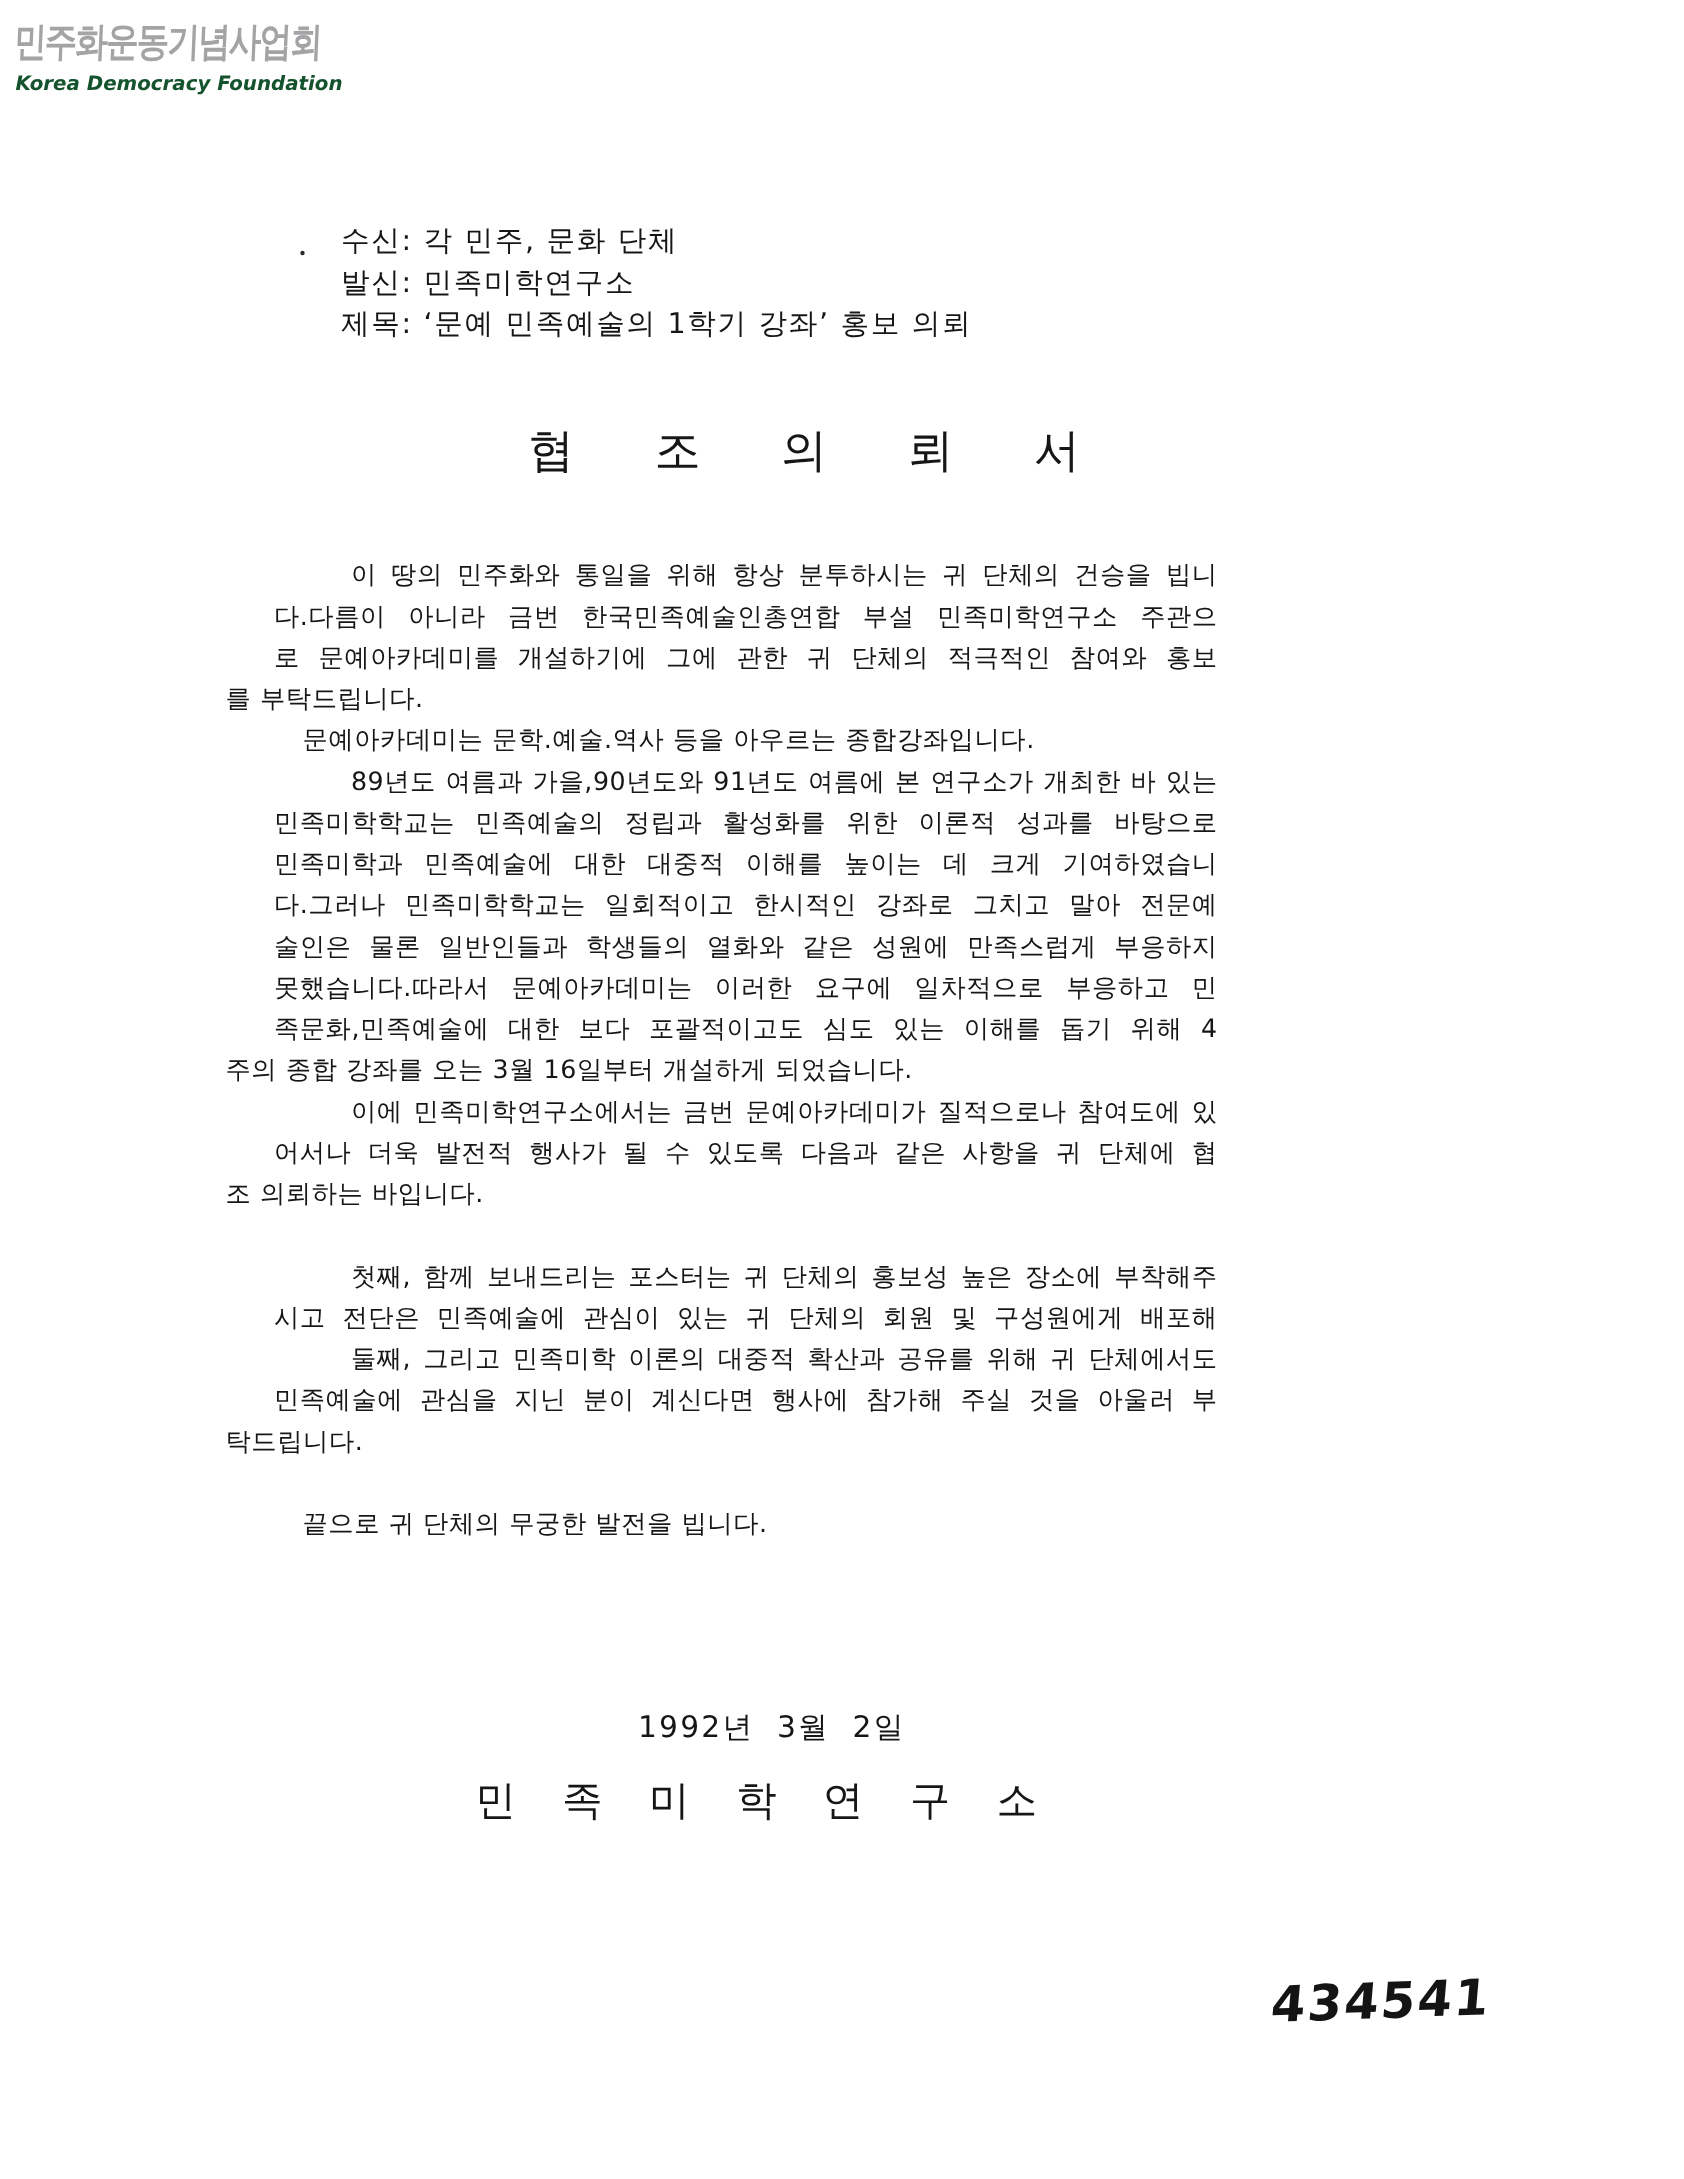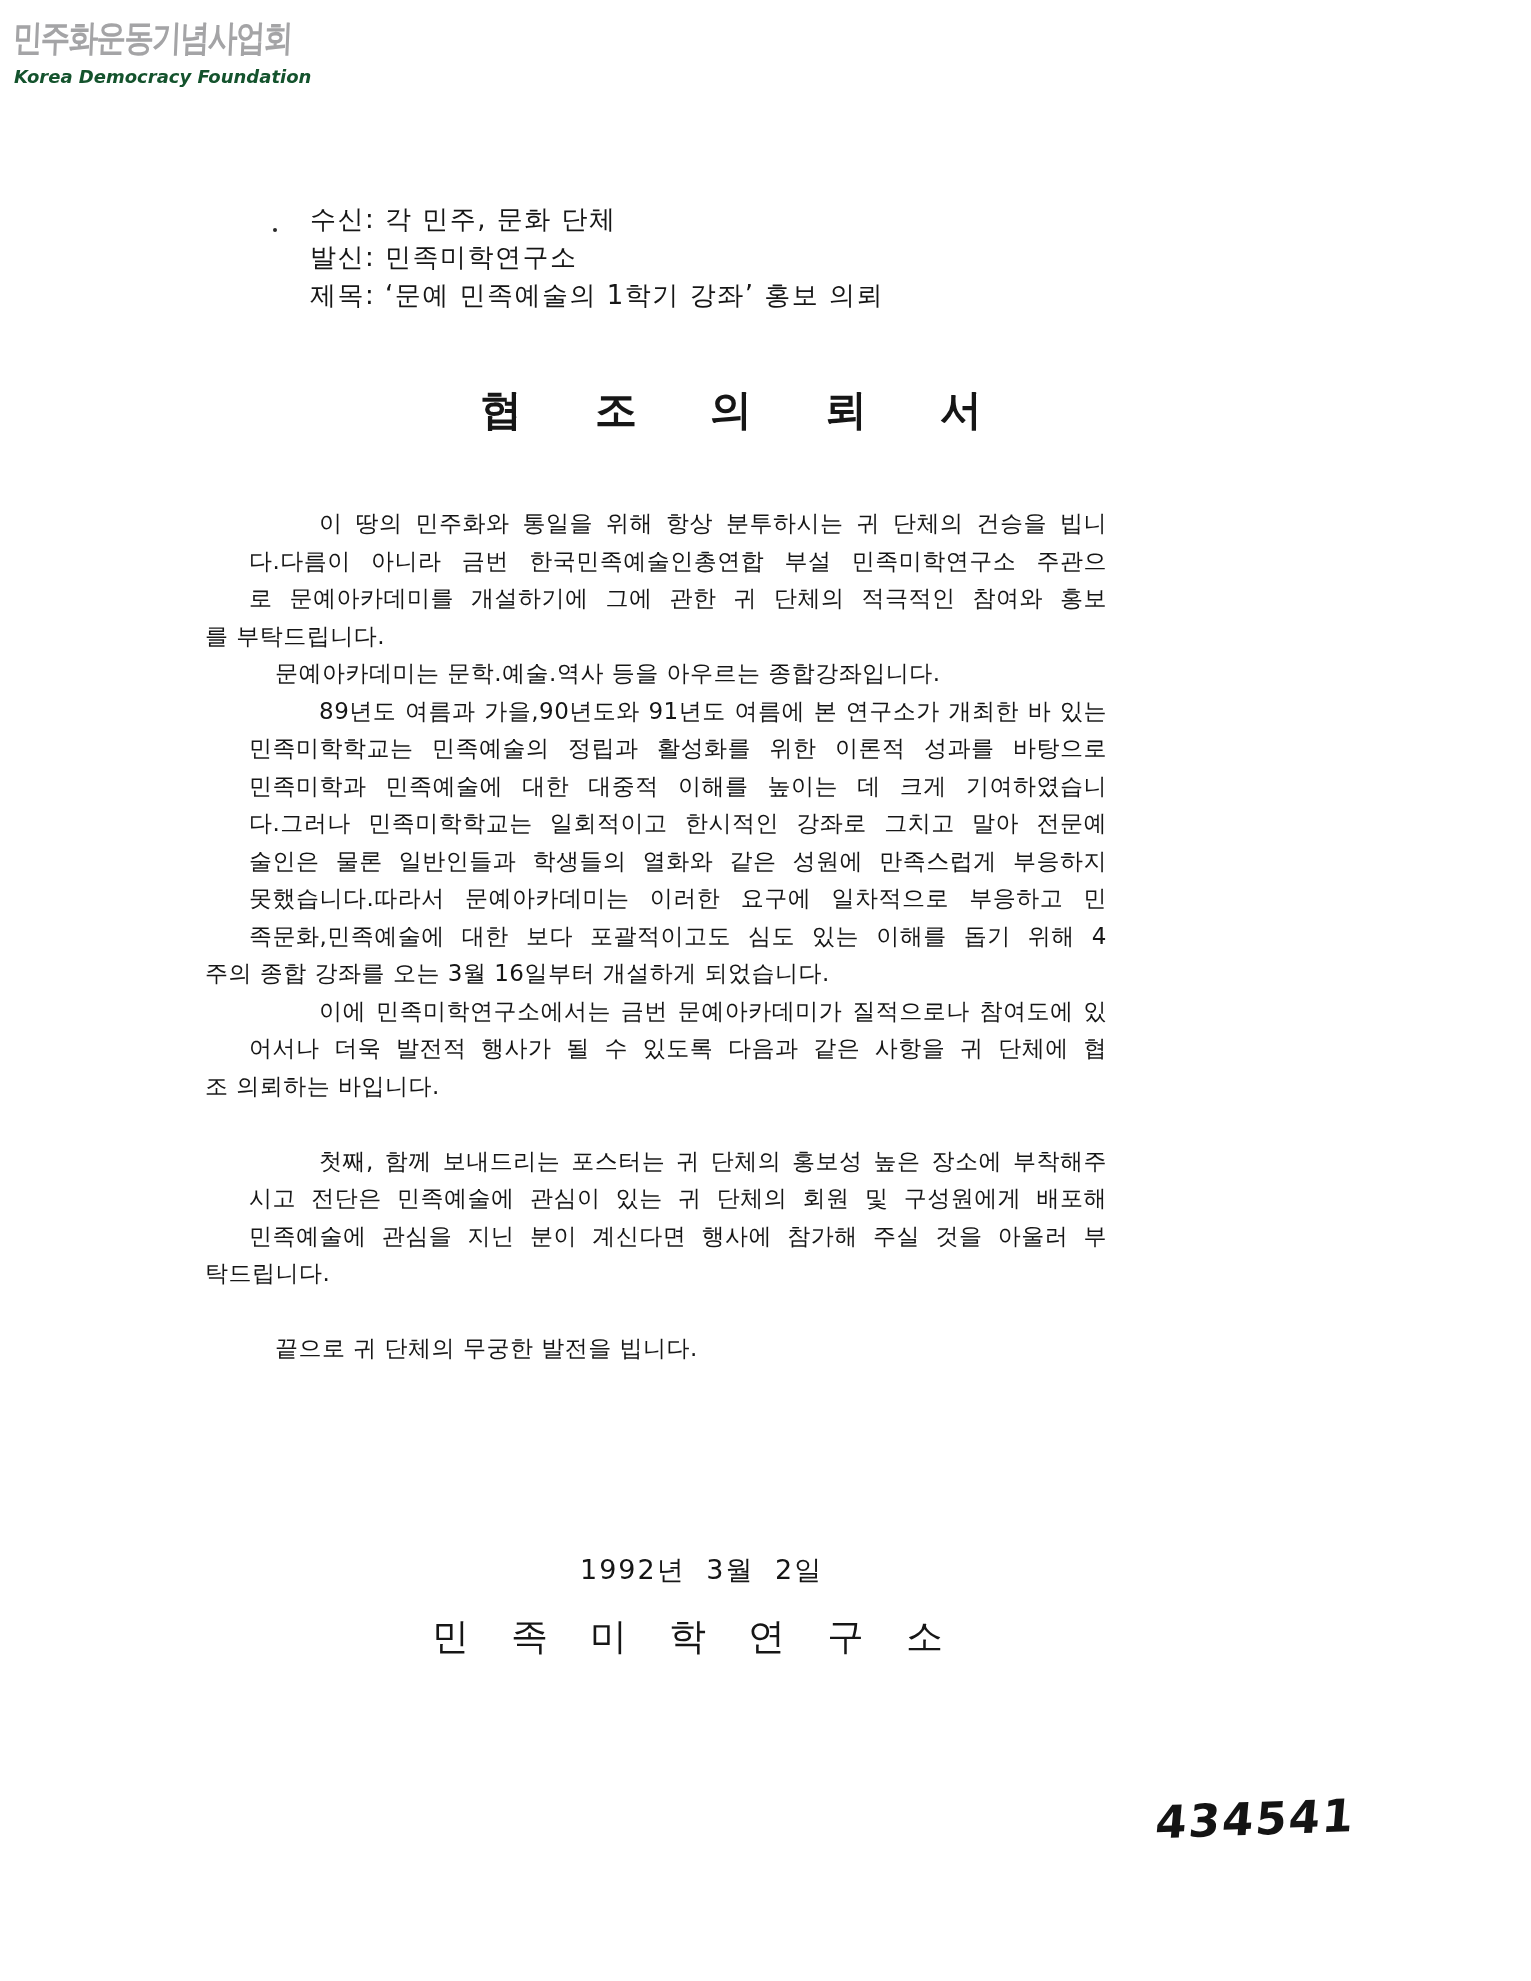--- a/index.html
+++ b/index.html
@@ -31,21 +31,21 @@
   }
 
   
   .meta { position:absolute; left:310px; top:200px; font-size:26px; line-height:38px; letter-spacing:1.5px; }
   .meta-line { white-space:pre; }
   .speck { position:absolute; left:273px; top:228px; width:4px; height:4px; background:#2a2a2a; border-radius:50%; }
 
   
   .doc-title {
     position:absolute; left:480px; top:382px;
-    font-size:42px; font-weight:bold;
+    font-size:42px; font-weight:normal;
     letter-spacing:73px;
     white-space:nowrap;
   }
 
   
   .body-block {
     position:absolute; left:205px; top:505px;
     width:858px;
     font-size:23px; line-height:37.5px;
     letter-spacing:0.5px;
@@ -111,20 +111,21 @@
     <div class="line j">술인은 물론 일반인들과 학생들의 열화와 같은 성원에 만족스럽게 부응하지</div>
     <div class="line j">못했습니다.따라서 문예아카데미는 이러한 요구에 일차적으로 부응하고 민</div>
     <div class="line j">족문화,민족예술에 대한 보다 포괄적이고도 심도 있는 이해를 돕기 위해 4</div>
     <div class="line">주의 종합 강좌를 오는 3월 16일부터 개설하게 되었습니다.</div>
     <div class="line j ind">이에 민족미학연구소에서는 금번 문예아카데미가 질적으로나 참여도에 있</div>
     <div class="line j">어서나 더욱 발전적 행사가 될 수 있도록 다음과 같은 사항을 귀 단체에 협</div>
     <div class="line">조 의뢰하는 바입니다.</div>
     <div class="sp"></div>
     <div class="line j ind">첫째, 함께 보내드리는 포스터는 귀 단체의 홍보성 높은 장소에 부착해주</div>
     <div class="line j">시고 전단은 민족예술에 관심이 있는 귀 단체의 회원 및 구성원에게 배포해</div>
+    <div class="line j ind">둘째, 그리고 민족미학 이론의 대중적 확산과 공유를 위해 귀 단체에서도</div>
     <div class="line j">민족예술에 관심을 지닌 분이 계신다면 행사에 참가해 주실 것을 아울러 부</div>
     <div class="line">탁드립니다.</div>
     <div class="sp"></div>
     <div class="line ind">끝으로 귀 단체의 무궁한 발전을 빕니다.</div>
   </div>
 
   <div class="doc-date">1992년 3월 2일</div>
 
   <div class="doc-signature">민족미학연구소</div>
 

